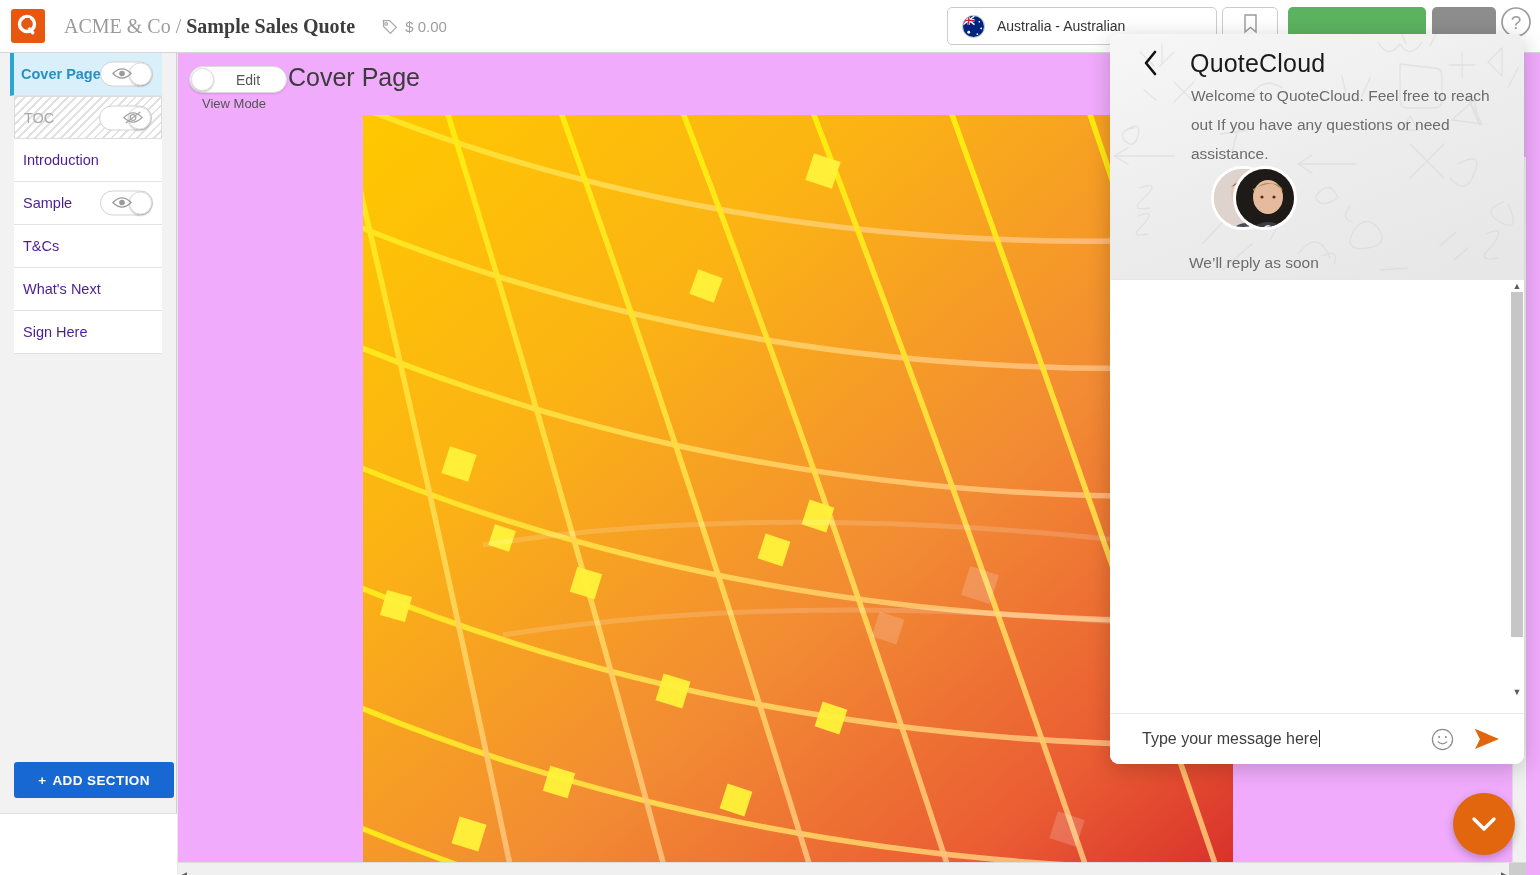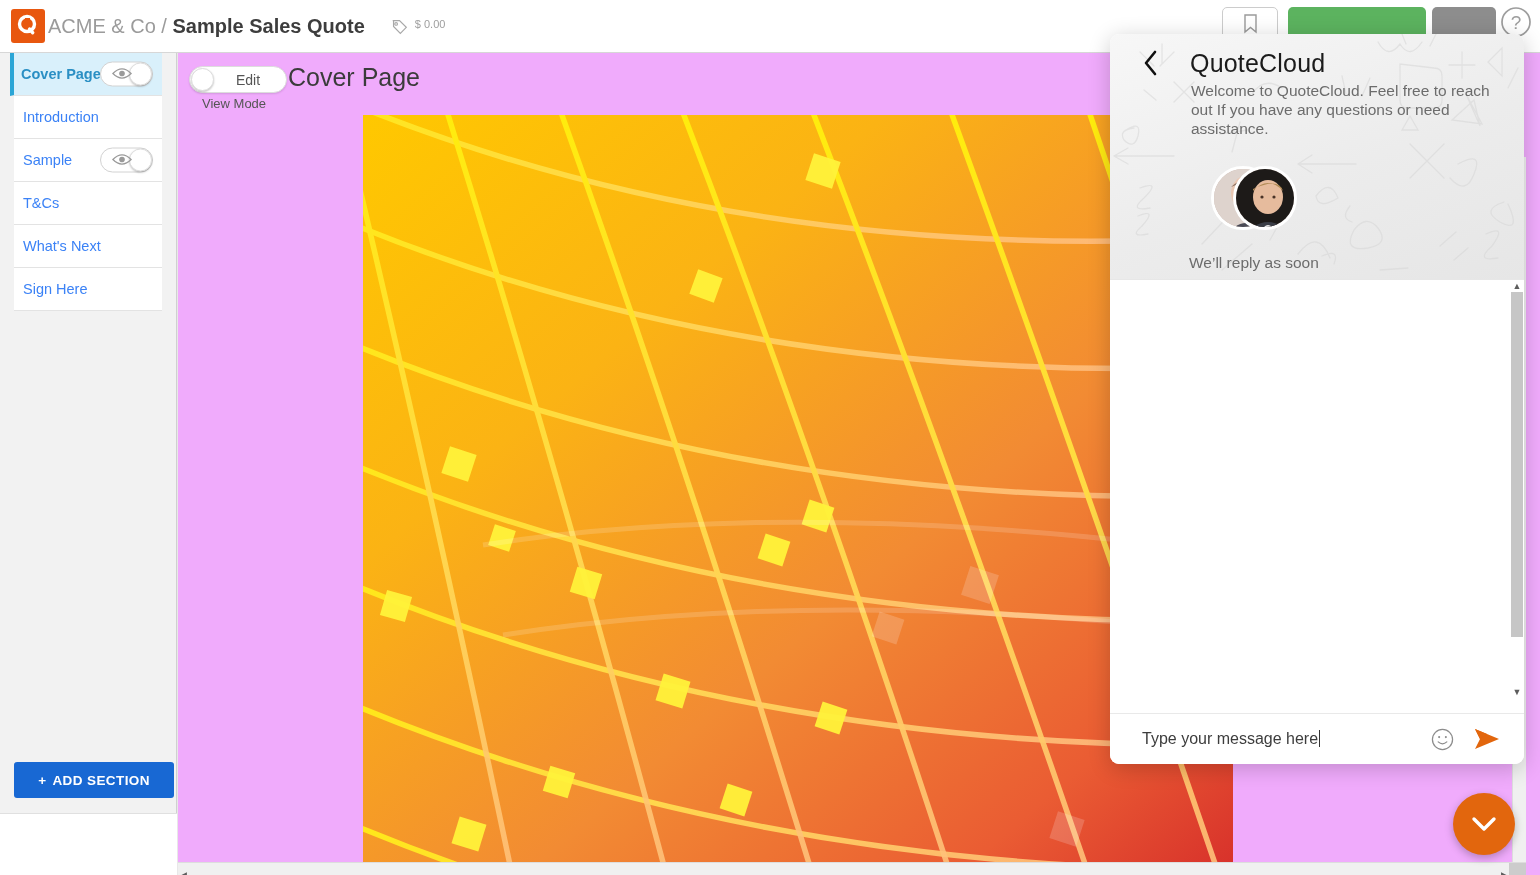--- a/index.html
+++ b/index.html
@@ -5,43 +5,43 @@
   * { box-sizing: border-box; margin:0; padding:0; }
   html,body { width:1540px; height:875px; overflow:hidden;
     font-family:"Liberation Sans", sans-serif; background:#e8e8e8; }
 
   
   .topbar{position:absolute;left:0;top:0;width:1540px;height:53px;background:#fff;
     border-bottom:1px solid #d7d7d7;display:flex;align-items:center;z-index:5;}
   .logo{width:34px;height:34px;margin-left:11px;background:#e8570f;border-radius:3px;
     display:flex;align-items:center;justify-content:center;flex:0 0 auto;}
   .logo svg{display:block;}
-  .brand{margin-left:3px;font-size:20px;color:#9b9b9b;white-space:nowrap;}
+  .brand{margin-left:19px;font-size:20px;color:#9b9b9b;white-space:nowrap;font-family:Liberation Serif, serif;}
   .brand b{color:#3d3d3d;font-weight:600;}
-  .pricebox{margin-left:26px;display:flex;align-items:flex-start;gap:7px;color:#9e9e9e;font-size:11px;}
+  .pricebox{margin-left:26px;display:flex;align-items:flex-start;gap:7px;color:#9e9e9e;font-size:15px;}
   .tag-ic{width:17px;height:17px;display:block;}
 
   .currency{position:absolute;left:947px;top:7px;width:270px;height:38px;background:#fff;
     border:1px solid #ccc;border-radius:5px;display:flex;align-items:center;padding-left:14px;gap:12px;}
   .flag{width:23px;height:23px;border-radius:50%;overflow:hidden;flex:0 0 auto;border:1px solid #bbb;}
   .cur-txt{font-size:14px;color:#333;white-space:nowrap;}
 
   .btn-sq{position:absolute;top:7px;height:34px;border-radius:5px;}
   .btn-bookmark{left:1222px;width:56px;background:#fff;border:1px solid #ccc;
      display:flex;align-items:center;justify-content:center;}
   .btn-green{left:1288px;width:138px;background:#5cb35f;}
   .btn-grey{left:1432px;width:64px;background:#8d8d8d;}
   .help-ic{position:absolute;left:1500px;top:6px;width:32px;height:32px;}
 
   
   .sidebar{position:absolute;left:0;top:53px;width:177px;height:822px;background:#f2f2f2;
      border-right:1px solid #d0d0d0;}
   .sec{position:relative;height:43px;margin:0 14px 0 14px;border-bottom:1px solid #e3e3e3;
      display:flex;align-items:center;background:#fff;}
-  .sec .lbl{font-size:14.5px;color:#3b82f6;padding-left:9px;}
+  .sec .lbl{font-size:14.5px;color:#4c1d95;padding-left:9px;}
   .sec.active{background:#d9f0fb;border-left:4px solid #2aa5d6;margin-left:10px;}
   .sec.active .lbl{color:#2a8fc4;font-weight:bold;padding-left:7px;}
   .sec.hidden-sec{
      background-image:repeating-linear-gradient(-45deg,#fff 0 4px,#e2e2e2 4px 6px);
      border:1px solid #dcdcdc;}
   .sec.hidden-sec .lbl{color:#a8a8a8;}
 
   .toggle{position:absolute;right:9px;top:50%;transform:translateY(-50%);
      width:53px;height:25px;border-radius:14px;background:#fff;border:1px solid #d2d2d2;
      display:flex;align-items:center;}
@@ -87,21 +87,21 @@
   .chat{position:absolute;left:1104px;top:34px;width:414px;height:730px;background:#fff;
      border-radius:9px;box-shadow:0 4px 22px rgba(0,0,0,.20);overflow:hidden;z-index:40;margin-left:6px;}
   .chat-head{position:relative;height:245px;
      background:linear-gradient(160deg,#f7f7f7 0%,#ececec 55%,#e6e6e6 100%);overflow:hidden;}
   .doodle{position:absolute;inset:0;opacity:.55;}
   .back-btn{position:absolute;left:26px;top:14px;width:30px;height:30px;
      display:flex;align-items:center;justify-content:center;font-size:25px;color:#111;
      line-height:1;font-family:"Liberation Serif",serif;}
   .chat-title{position:absolute;left:80px;top:15px;font-size:25px;color:#1b1b1b;letter-spacing:.2px;}
   .chat-sub{position:absolute;left:81px;top:47px;width:300px;font-size:15.5px;color:#6c6c6c;
-     line-height:19px;}
+     line-height:29px;}
   .reply-row{position:absolute;left:79px;top:132px;display:flex;align-items:center;gap:21px;flex-direction:column;}
   .avatars{position:relative;width:86px;height:64px;flex:0 0 auto;}
   .av{position:absolute;top:0;width:64px;height:64px;border-radius:50%;border:3px solid #fff;
      overflow:hidden;background:#cdbcb4;}
   .av.a1{left:0;}
   .av.a2{left:22px;}
   .reply-txt{font-size:15.5px;color:#6c6c6c;line-height:23px;width:130px;}
 
   .chat-body{position:relative;height:418px;background:#fff;border-top:1px solid #e7e7e7;}
   .chat-scroll{position:absolute;right:0;top:0;width:14px;height:418px;background:#fff;}
@@ -136,20 +136,37 @@
     <span>ACME &amp; Co</span><span> / </span><b>Sample Sales Quote</b>
   </div>
   <div class="pricebox">
     <svg class="tag-ic" viewBox="0 0 20 20">
       <path d="M2 3h8l8 8-7 7-8-8V3z" fill="none" stroke="#a8a8a8" stroke-width="1.4"></path>
       <circle cx="6" cy="7" r="1.6" fill="none" stroke="#a8a8a8" stroke-width="1.3"></circle>
     </svg>
     <span>$ 0.00</span>
   </div>
 
+  <div class="currency">
+    <span class="flag">
+      <svg viewBox="0 0 24 24" width="23" height="23">
+        <rect width="24" height="24" fill="#00247d"></rect>
+        <rect x="0" y="0" width="12" height="9" fill="#00247d"></rect>
+        <path d="M0 0 L12 9 M12 0 L0 9" stroke="#fff" stroke-width="1.6"></path>
+        <path d="M6 0 V9 M0 4.5 H12" stroke="#fff" stroke-width="2.6"></path>
+        <path d="M6 0 V9 M0 4.5 H12" stroke="#cf142b" stroke-width="1.4"></path>
+        <circle cx="6" cy="17" r="1.5" fill="#fff"></circle>
+        <circle cx="17" cy="6" r="0.9" fill="#fff"></circle>
+        <circle cx="19" cy="13" r="0.9" fill="#fff"></circle>
+        <circle cx="15" cy="19" r="0.9" fill="#fff"></circle>
+        <circle cx="21" cy="19" r="0.7" fill="#fff"></circle>
+      </svg>
+    </span>
+    <span class="cur-txt">Australia - Australian</span>
+  </div>
 
   <div class="btn-sq btn-bookmark">
     <svg width="17" height="20" viewBox="0 0 17 20">
       <path d="M3 1h11v17l-5.5-4.5L3 18z" fill="none" stroke="#9a9a9a" stroke-width="1.4"></path>
     </svg>
   </div>
   <div class="btn-sq btn-green"></div>
   <div class="btn-sq btn-grey"></div>
   <svg class="help-ic" viewBox="0 0 32 32">
     <circle cx="16" cy="16" r="14" fill="none" stroke="#9d9d9d" stroke-width="1.7"></circle>
@@ -160,20 +177,31 @@
 <div class="sidebar">
   <div id="sec-list">
       <div class="sec active">
         <span class="lbl">Cover Page</span>
         <div class="toggle on">
           <svg class="eye" width="20" height="14" viewBox="0 0 22 14">
             <path d="M1 7 Q11 -3 21 7 Q11 17 1 7z" fill="none" stroke="#9a9a9a" stroke-width="1.4"></path>
             <circle cx="11" cy="7" r="3.1" fill="#9a9a9a"></circle>
           </svg>
           <span class="knob" style="margin-left:auto;margin-right:0"></span>
+        </div>
+      </div>
+      <div class="sec hidden-sec">
+        <span class="lbl">TOC</span>
+        <div class="toggle off">
+          <span class="knob"></span>
+          <svg class="eye" width="20" height="14" viewBox="0 0 22 14">
+            <path d="M1 7 Q11 -3 21 7 Q11 17 1 7z" fill="none" stroke="#a6a6a6" stroke-width="1.4"></path>
+            <circle cx="11" cy="7" r="3.1" fill="none" stroke="#a6a6a6" stroke-width="1.4"></circle>
+            <path d="M3 13 L19 1" stroke="#a6a6a6" stroke-width="1.5"></path>
+          </svg>
         </div>
       </div>
       <div class="sec">
         <span class="lbl">Introduction</span>
       </div>
       <div class="sec">
         <span class="lbl">Sample</span>
         <div class="toggle on">
           <svg class="eye" width="20" height="14" viewBox="0 0 22 14">
             <path d="M1 7 Q11 -3 21 7 Q11 17 1 7z" fill="none" stroke="#9a9a9a" stroke-width="1.4"></path>

